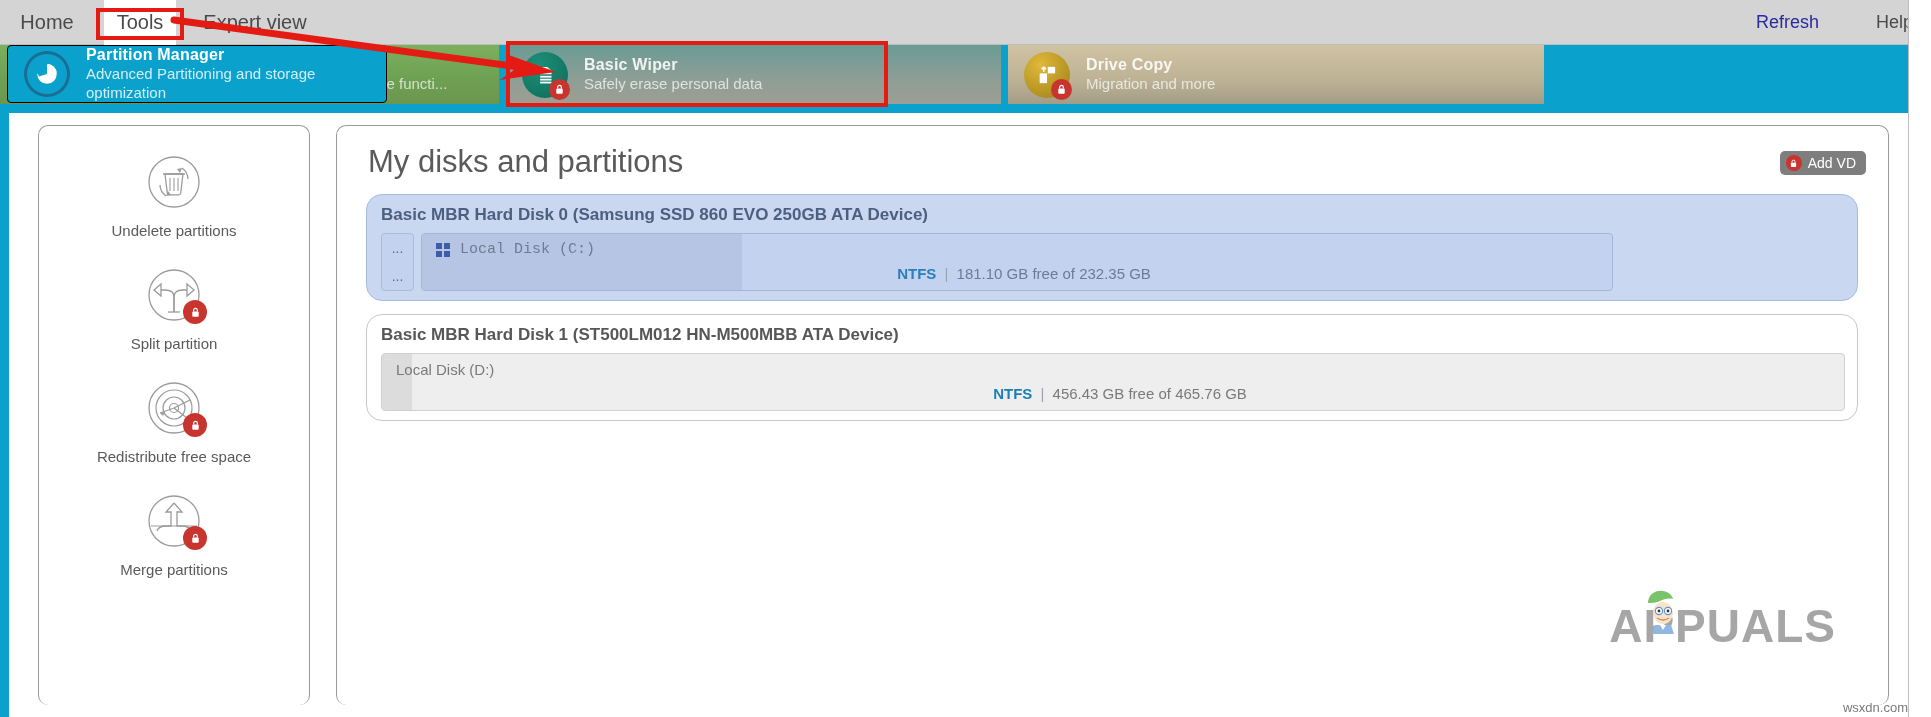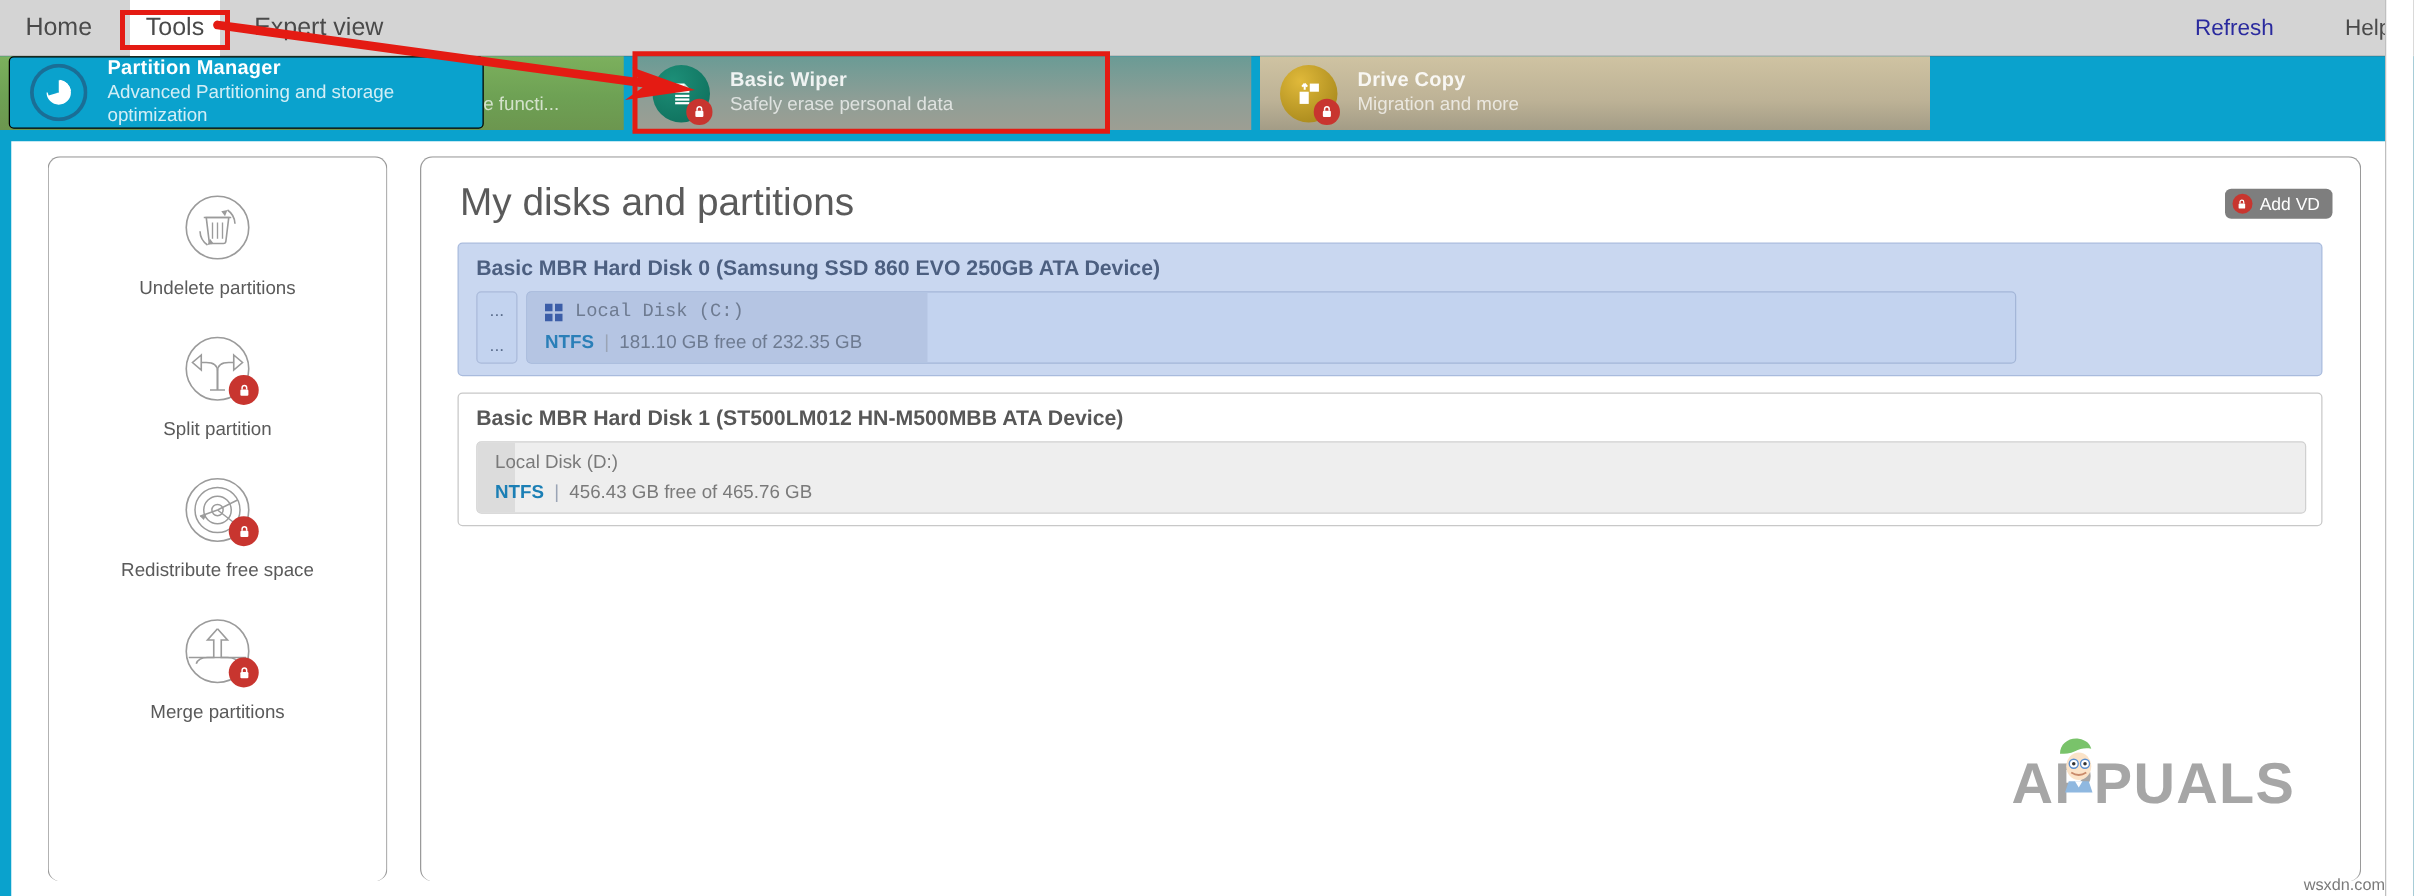--- a/index.html
+++ b/index.html
@@ -7,21 +7,21 @@
     margin: 0; padding: 0;
     width: 1931px; height: 717px;
     font-family: "Liberation Sans", sans-serif;
     background: #ffffff;
     overflow: hidden;
   }
   #app {
     position: relative;
     width: 1931px;
     height: 717px;
-    background: #000000;
+    background: #86efac;
   }
 
   
   .tabbar {
     position: absolute;
     left: 0; top: 0;
     width: 1931px; height: 45px;
     background: #d4d4d4;
     border-bottom: 1px solid #bdbdbd;
   }
@@ -208,22 +208,23 @@
     margin-right: 6px;
   }
   .addvd-btn .lock-badge svg { width: 9px; height: 9px; }
   .addvd-label { font-size: 14px; color: #ffffff; }
 
   
   .disk {
     position: absolute;
     left: 29px;
     width: 1492px;
-    border-radius: 4px;
+    border-radius: 16px;
     border: 1px solid;
+    text-align: center;
   }
   .disk.d0 {
     top: 68px; height: 107px;
     background: #c9d7f0; border-color: #a9bbdd;
   }
   .disk.d1 {
     top: 188px; height: 107px;
     background: #ffffff; border-color: #c8c8c8;
   }
   .disk-title {

